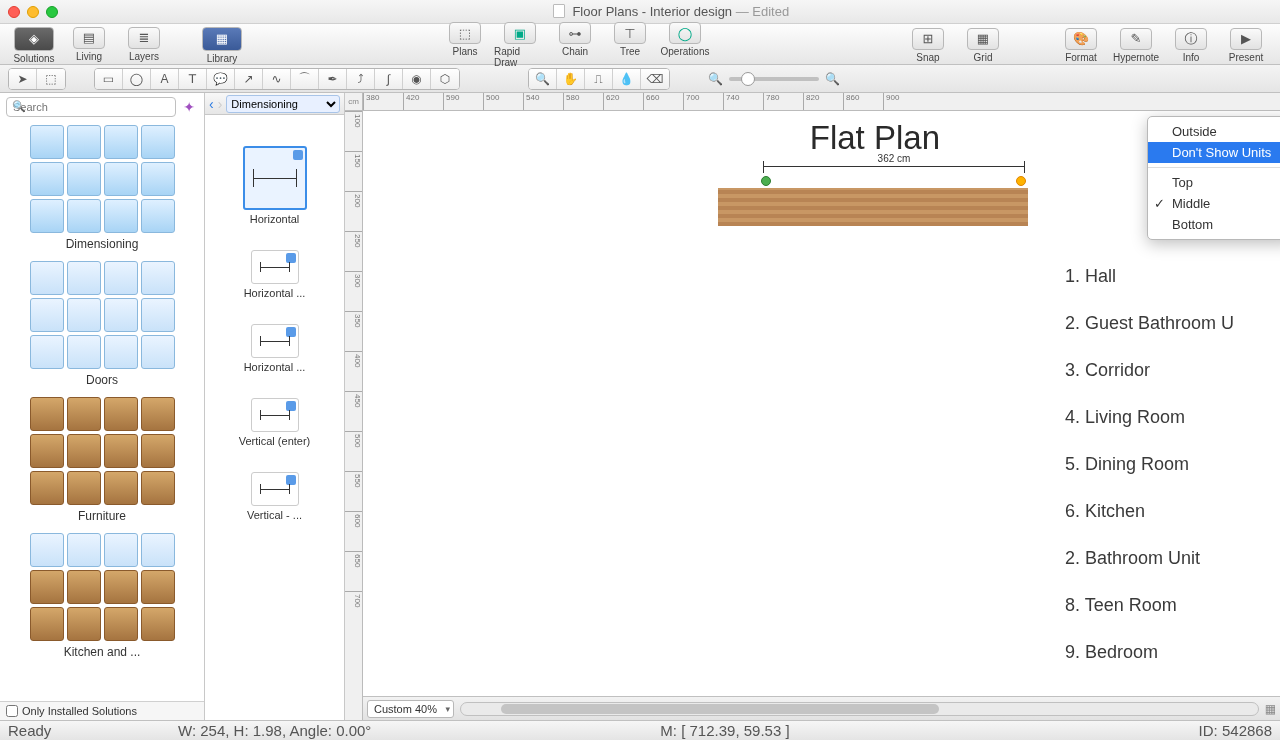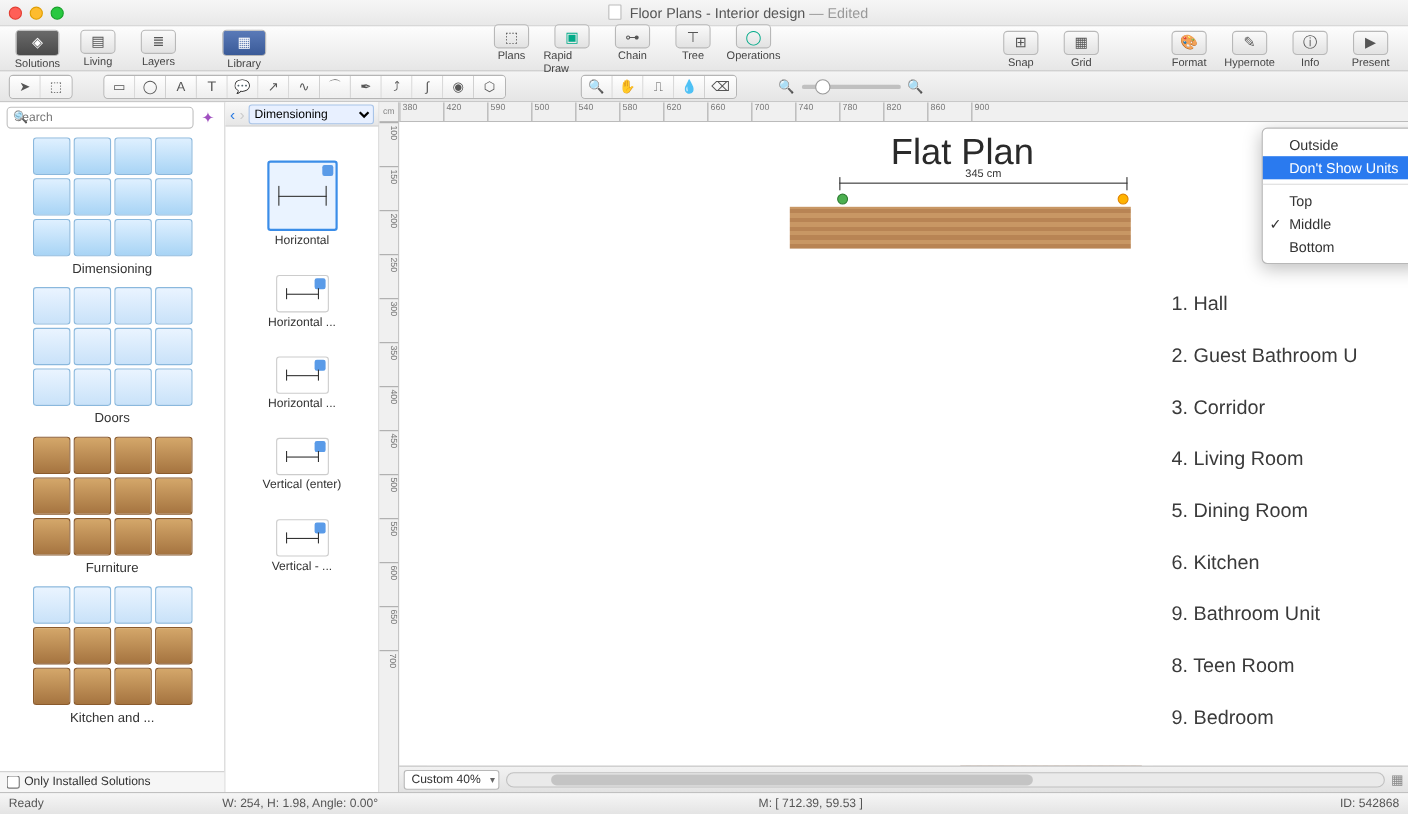--- a/index.html
+++ b/index.html
@@ -102,21 +102,21 @@
 .ctx-check { position:absolute; left:6px;}
 
 
 .canvas-bottom { position:absolute; bottom:0; left:18px; right:0; height:24px; background:linear-gradient(#f2f2f2,#e2e2e2); border-top:1px solid #c0c0c0; display:flex; align-items:center; padding:0 4px; gap:6px;}
 .zoom-box { height:18px; border:1px solid #b8b8b8; border-radius:3px; background:#fff; padding:0 16px 0 6px; font-size:11px; display:flex; align-items:center; position:relative;}
 .zoom-box:after{content:'▾'; position:absolute; right:3px; font-size:9px; color:#666;}
 .hscroll { flex:1; height:14px; background:#eaeaea; border:1px solid #c0c0c0; border-radius:7px; position:relative;}
 .hscroll-thumb { position:absolute; left:40px; top:1px; bottom:1px; width:55%; background:#c4c4c4; border-radius:6px;}
 
 
-.status { height:20px; background:linear-gradient(#f6f6f6,#e4e4e4); border-top:1px solid #c0c0c0; display:flex; align-items:center; font-size:11px; color:#555; padding:0 8px; gap:24px;}
+.status { height:20px; background:linear-gradient(#f6f6f6,#e4e4e4); border-top:1px solid #c0c0c0; display:flex; align-items:center; font-size:15px; color:#555; padding:0 8px; }
 .status .seg{ min-width:200px;}
 </style>
 </head>
 <body>
 
 <div class="titlebar">
   <div class="traffic">
     <div class="dot red"></div>
     <div class="dot yellow"></div>
     <div class="dot green"></div>
@@ -418,28 +418,28 @@
 
     <div class="canvas">
       <div class="plan-title">Flat Plan</div>
       <div class="legend" id="legend">
           <div class="legend-row">1. Hall</div>
           <div class="legend-row">2. Guest Bathroom U</div>
           <div class="legend-row">3. Corridor</div>
           <div class="legend-row">4. Living Room</div>
           <div class="legend-row">5. Dining Room</div>
           <div class="legend-row">6. Kitchen</div>
-          <div class="legend-row">9. Bathroom Unit</div>
+          <div class="legend-row">2. Bathroom Unit</div>
           <div class="legend-row">8. Teen Room</div>
           <div class="legend-row">9. Bedroom</div>
         </div>
 
       <div class="floor">
         <div class="dim-line">
-          <span class="dim-lbl">345 cm</span>
+          <span class="dim-lbl">362 cm</span>
         </div>
         <div class="handle g1"></div>
         <div class="handle g2"></div>
 
         <div class="room deck" style="left:345px;top:22px; width:310px;height:170px">
             <span>5</span>
           </div>
         <div class="room deck" style="left:445px;top:190px;width:220px;height:140px;font-size:20px">
             <span>4</span>
           </div>

